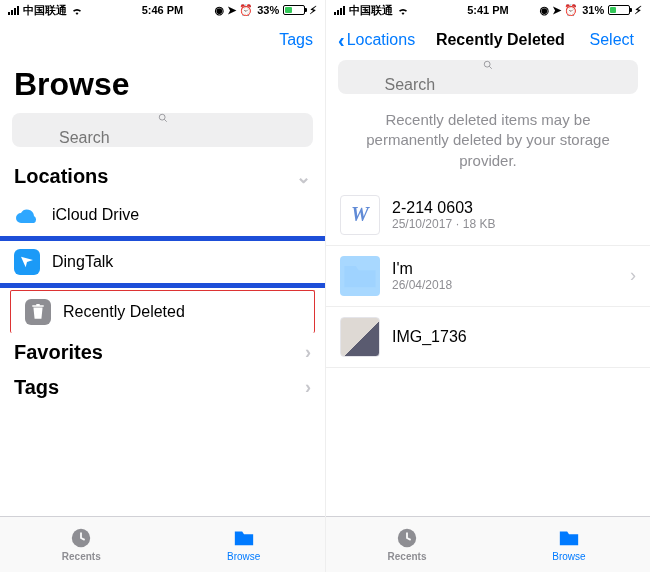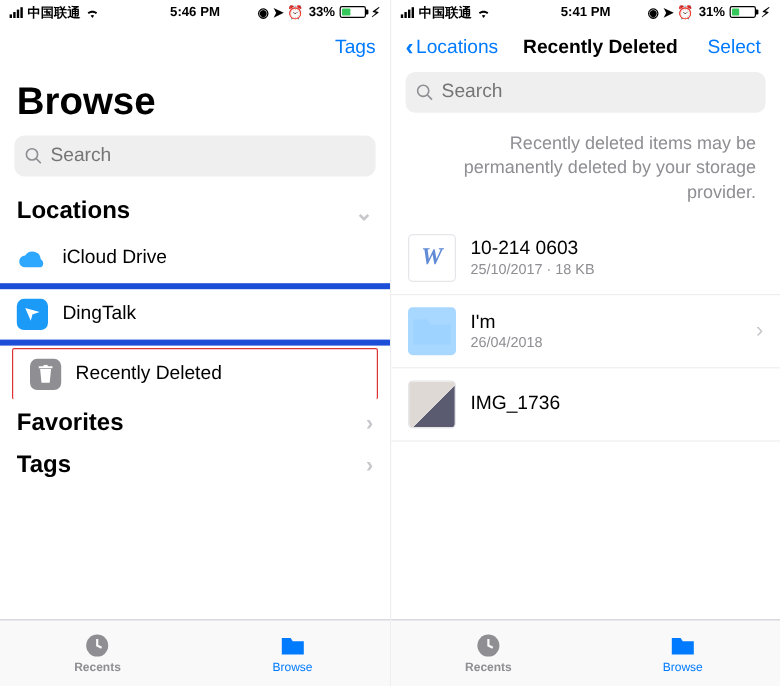--- a/index.html
+++ b/index.html
@@ -24,40 +24,40 @@
   .navbar { height: 40px; display: flex; align-items: center; justify-content: space-between; padding: 0 12px; }
   .navbar .nav-btn { color: #007aff; font-size: 16px; background:none; border:none; cursor:pointer; display:flex; align-items:center; gap:2px; }
   .navbar .nav-title { font-size: 16px; font-weight: 600; color:#000; }
   .nav-spacer { width: 60px; }
   .hl { border: 1px solid #d33; padding: 1px 4px; border-radius: 2px; }
 
   
   .big-title { font-size: 32px; font-weight: 700; padding: 6px 14px 10px; }
 
   
-  .search { margin: 0 12px 12px; background:#efeff0; border-radius:8px; height:34px; display:flex; align-items:center; padding:0 8px; color:#8e8e93; font-size:16px; gap:6px; }
+  .search { margin: 0 12px 12px; background:#efeff0; border-radius:8px; height:34px; display:flex; align-items:center; padding:0 8px; color:#8e8e93; font-size:16px; gap:6px;flex-direction:column; }
   .search input { border:none; background:transparent; flex:1; font-size:16px; color:#8e8e93; outline:none; }
 
   
   .section-header { display:flex; align-items:center; justify-content:space-between; padding: 6px 14px; font-size:20px; font-weight:700; cursor:pointer; }
   .chevron { color:#c7c7cc; font-size:18px; }
 
   
   .list { }
   .row { display:flex; align-items:center; padding: 8px 14px; gap:12px; border-bottom:5px solid #1d4ed8; font-size:16px; cursor:pointer; }
   .row:last-child { border-bottom: none; }
   .row .label { flex:1; }
   .row-hl { border:1px solid #d33; margin: 2px 10px; border-radius:2px; }
   .icon-box { width:26px; height:26px; border-radius:6px; display:flex; align-items:center; justify-content:center; flex-shrink:0; }
   .icon-cloud { color:#2ea7ff; }
   .icon-ding { background:#1b9af7; color:#fff; }
   .icon-trash { background:#8e8e93; color:#fff; }
 
   
-  .info-text { color:#8e8e93; font-size:15px; text-align:right; padding: 4px 20px 14px; line-height:1.35; }
+  .info-text { color:#8e8e93; font-size:15px; text-align:center; padding: 4px 20px 14px; line-height:1.35; }
 
   
   .file-row { display:flex; align-items:center; padding:10px 14px; gap:12px; border-bottom:1px solid #eee; cursor:pointer; }
   .file-row .thumb { width:40px; height:40px; border-radius:4px; display:flex; align-items:center; justify-content:center; flex-shrink:0; }
   .thumb-doc { background:#fff; border:1px solid #e5e5ea; color:#618bd6; font-family:Georgia,serif; font-style:italic; font-size:20px; font-weight:700; }
   .thumb-folder { background:#a8d8ff; border-radius:4px; }
   .thumb-img { background:linear-gradient(135deg,#ded9d4 55%,#5a5b70 55%); border:1px solid #e5e5ea; }
   .file-row .meta { flex:1; display:flex; flex-direction:column; }
   .file-row .fname { font-size:16px; color:#000; }
   .file-row .fsub { font-size:12px; color:#8e8e93; }
@@ -219,21 +219,21 @@
         </svg>
       <input placeholder="Search" style="">
     </div>
 
     <div class="info-text">Recently deleted items may be permanently deleted by your storage provider.</div>
 
     <div class="content">
       <div class="file-row">
         <div class="thumb thumb-doc">W</div>
         <div class="meta">
-          <span class="fname">10-214  0603</span>
+          <span class="fname">2-214  0603</span>
           <span class="fsub">25/10/2017 · 18 KB</span>
         </div>
       </div>
       <div class="file-row">
         <div class="thumb thumb-folder">
           <svg width="34" height="26" viewBox="0 0 24 18">
               <path d="M1 2h8l2 3h12v12H1z" fill="#9fd3ff"></path>
             </svg>
         </div>
         <div class="meta">

